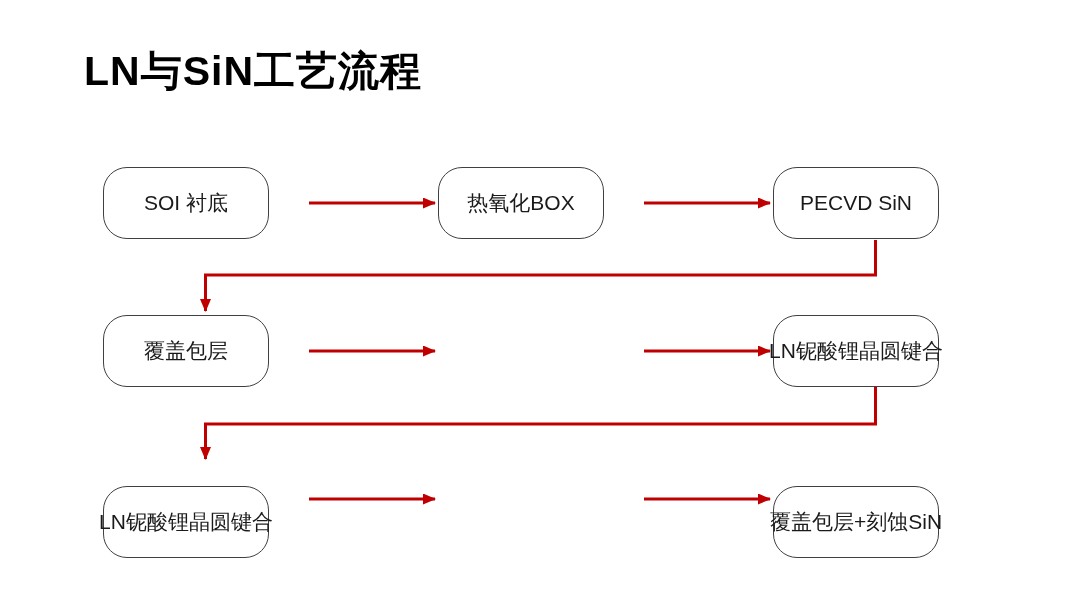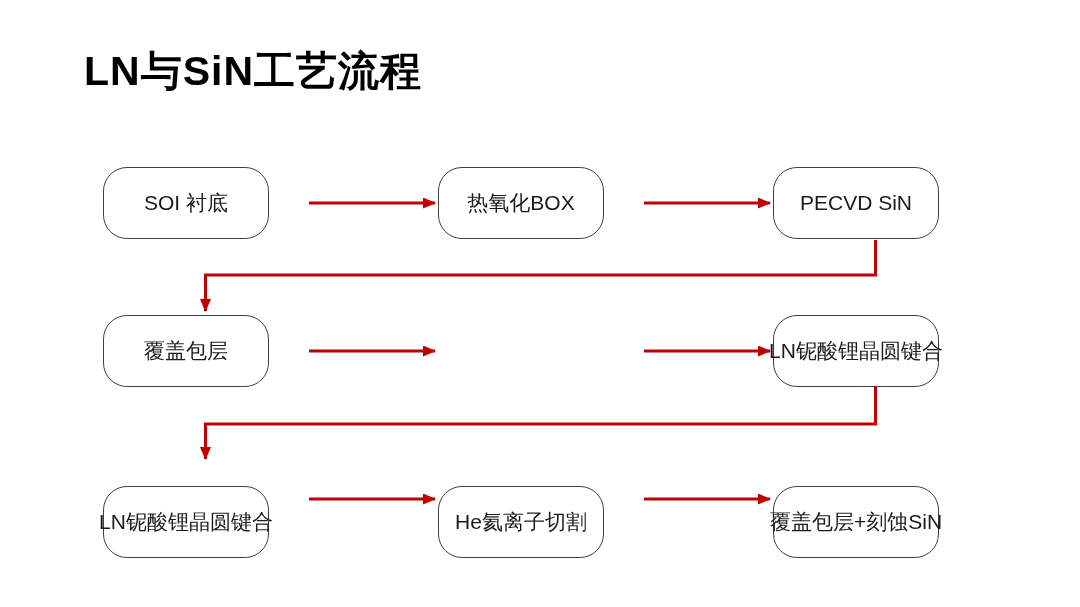--- a/index.html
+++ b/index.html
@@ -83,16 +83,15 @@
   </svg>
 
   <div class="node r1 c1">SOI 衬底</div>
   <div class="node r1 c2">热氧化BOX</div>
   <div class="node r1 c3">PECVD SiN</div>
 
   <div class="node r2 c1">覆盖包层</div>
   <div class="node r2 c3">LN铌酸锂晶圆键合</div>
 
   <div class="node r3 c1">LN铌酸锂晶圆键合</div>
-  <div class="node r3 c2">He氦离子切割</div>
   <div class="node r3 c3">覆盖包层+刻蚀SiN</div>
 
 </div>
 
 </body></html>

